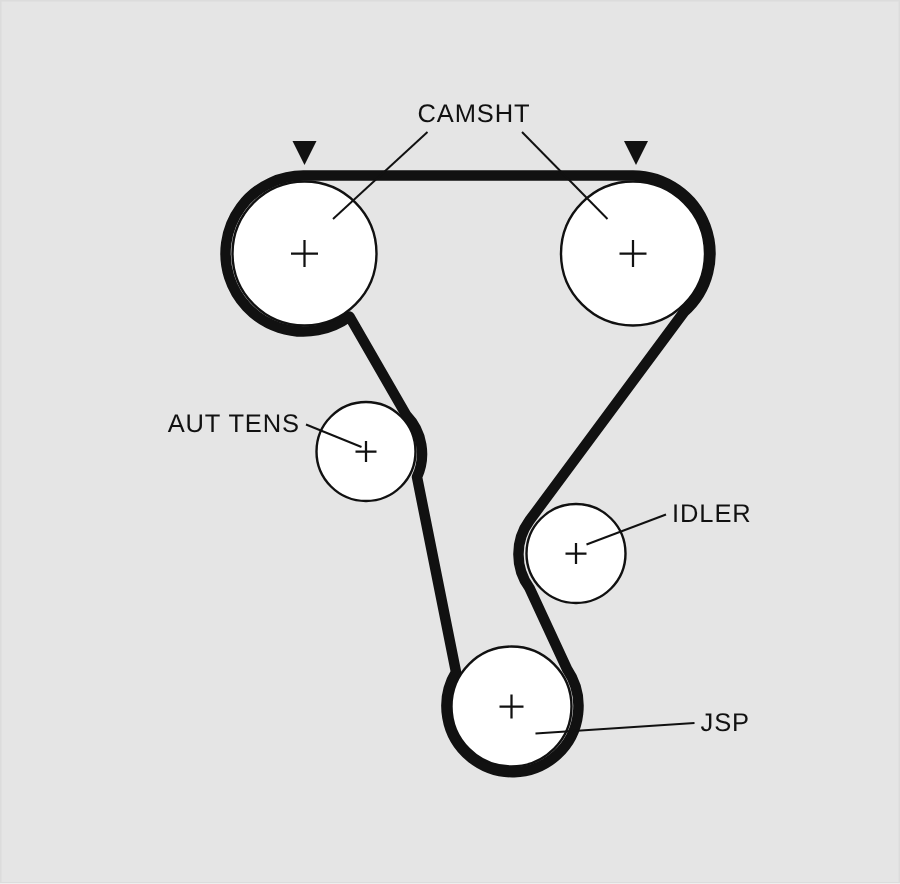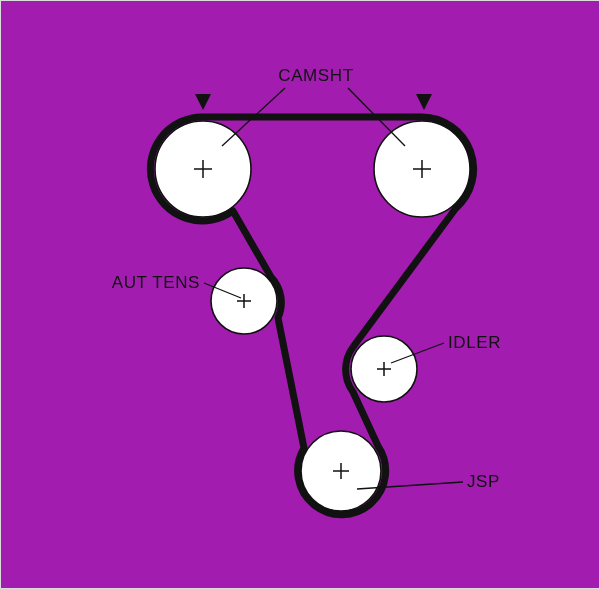--- a/index.html
+++ b/index.html
@@ -5,21 +5,21 @@
   html, body {
     margin: 0;
     padding: 0;
     background: #ffffff;
   }
   .canvas {
     width: 600px;
     height: 589px;
     box-sizing: border-box;
     border: 1px solid #dcdcdc;
-    background: #a21caf;
+    background: #e5e5e5;
     position: relative;
     overflow: hidden;
   }
   svg { display: block; }
   .lbl {
     font-family: "Liberation Sans", sans-serif;
     font-size: 17px;
     fill: #111111;
     letter-spacing: 0.6px;
   }

